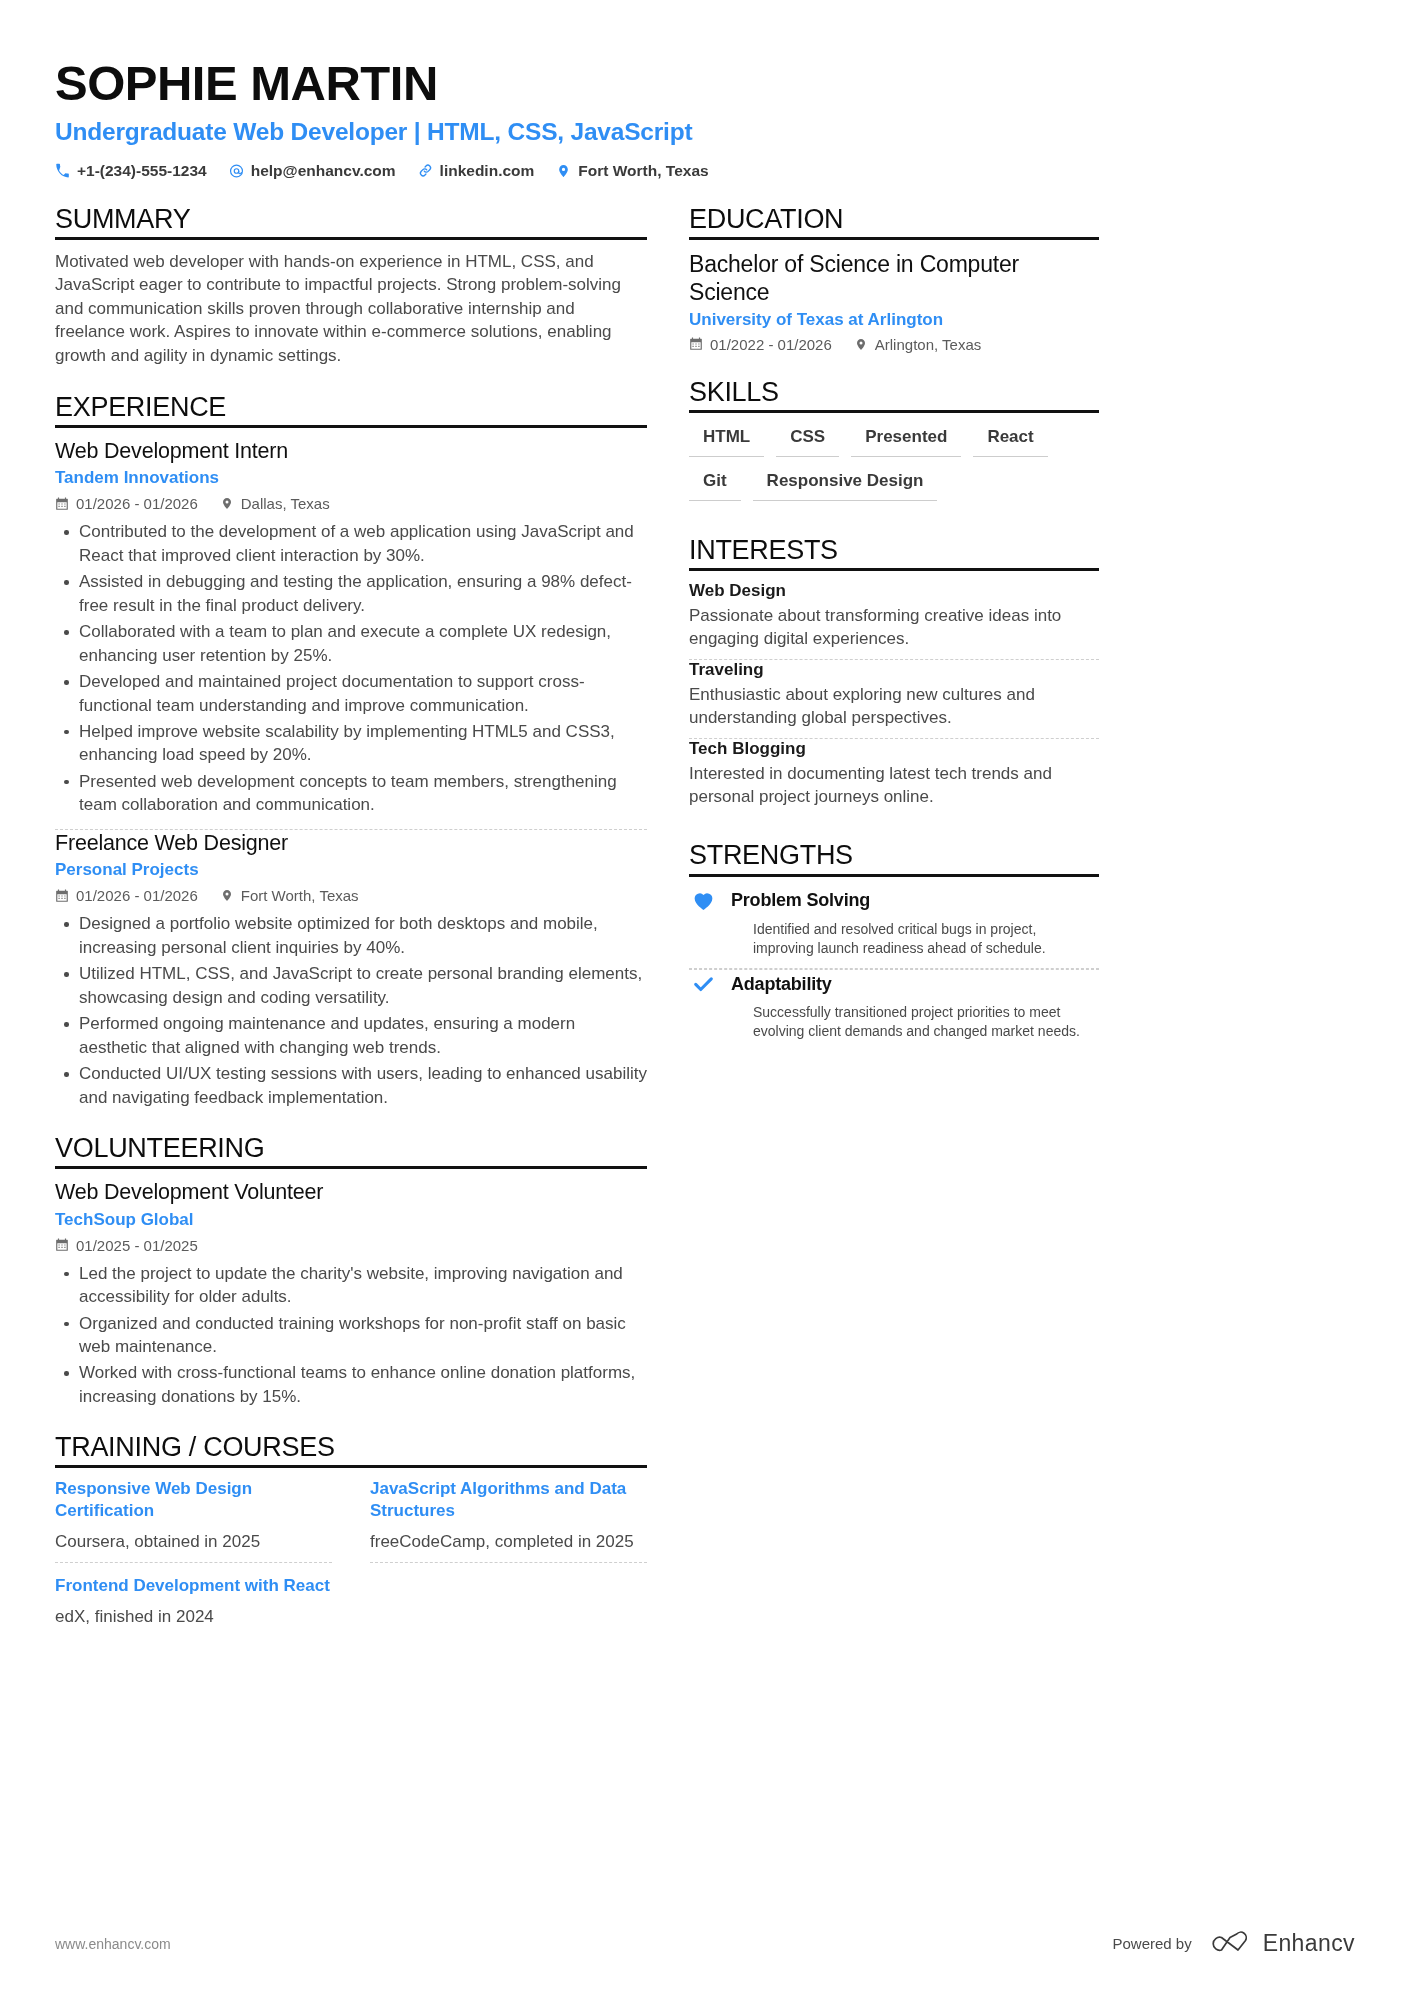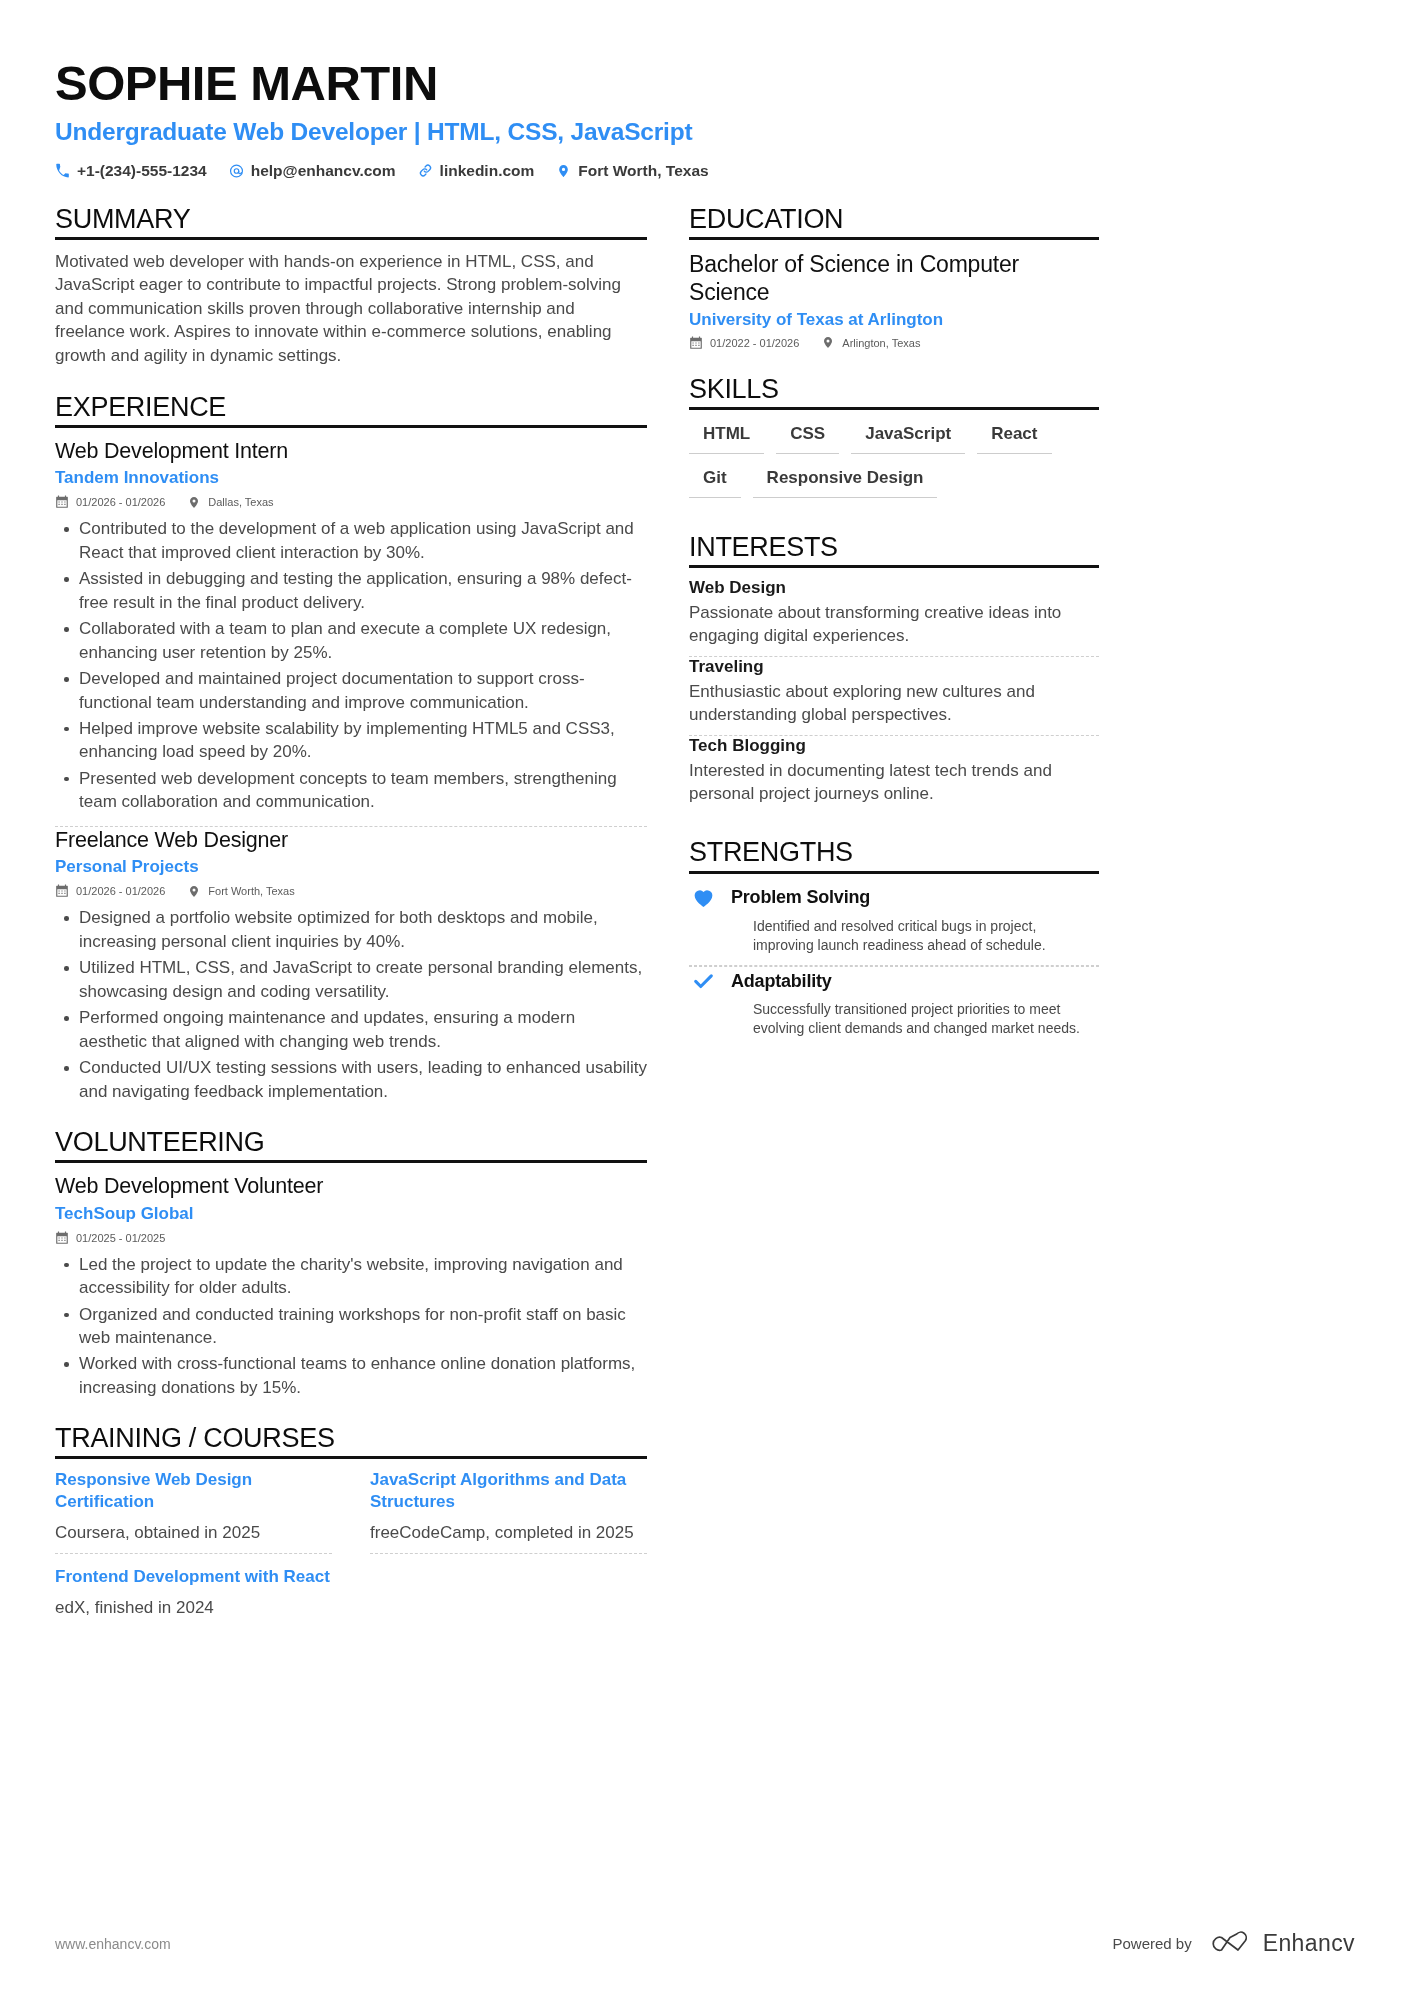--- a/index.html
+++ b/index.html
@@ -122,21 +122,21 @@
     margin-top: 2px;
     line-height: 1.3;
   }
 
   .entry-meta {
     display: flex;
     align-items: center;
     gap: 0 22px;
     flex-wrap: wrap;
     margin-top: 6px;
-    font-size: 11px;
+    font-size: 15px;
     color: #5b5b5b;
   }
   .meta-item {
     display: inline-flex;
     align-items: center;
     gap: 7px;
     white-space: nowrap;
   }
   .meta-item .ic {
     display: inline-flex;
@@ -525,21 +525,21 @@
           </div>
         </div>
       </div>
 
       <div class="sec">
         <div class="sec-title">SKILLS</div>
         <div class="sec-body">
           <div class="skills-wrap">
             <span class="skill-chip">HTML</span>
             <span class="skill-chip">CSS</span>
-            <span class="skill-chip">JavaScript</span>
+            <span class="skill-chip">Presented</span>
             <span class="skill-chip">React</span>
             <span class="skill-chip">Git</span>
             <span class="skill-chip">Responsive Design</span>
           </div>
         </div>
       </div>
 
       <div class="sec">
         <div class="sec-title">INTERESTS</div>
         <div class="sec-body">

